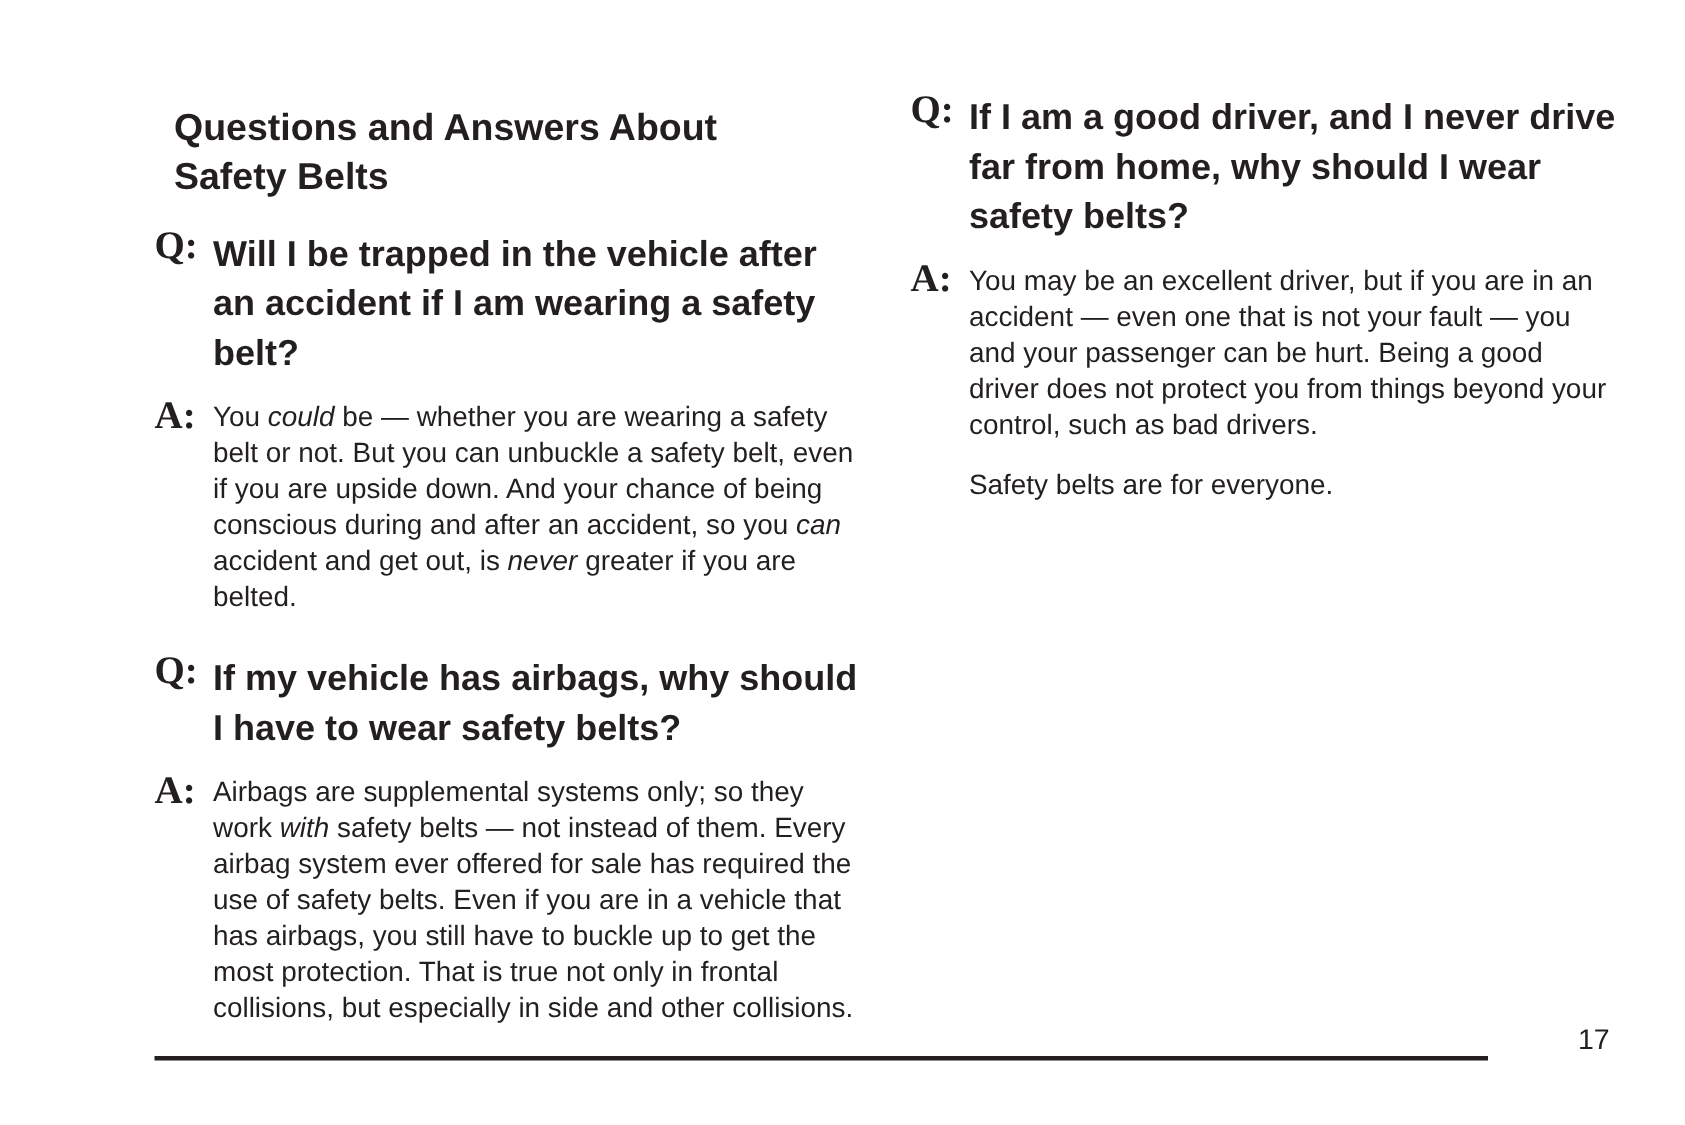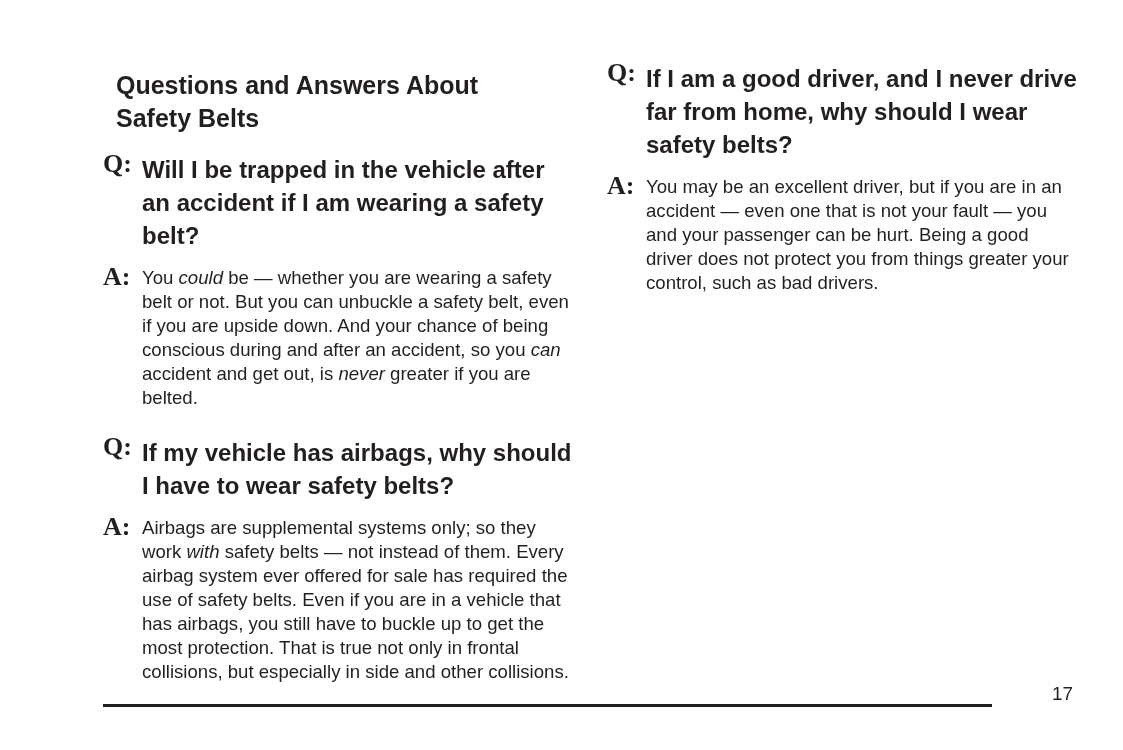--- a/index.html
+++ b/index.html
@@ -120,21 +120,22 @@
 
 <div class="column col-right">
   <div class="qa-block">
     <div class="qa-row">
       <span class="qa-label">Q:</span>
       <div class="question-text">If I am a good driver, and I never drive far from home, why should I wear safety belts?</div>
     </div>
     <div class="gap-qa"></div>
     <div class="qa-row">
       <span class="qa-label">A:</span>
-      <p class="answer-text"><span>You may be an excellent driver, but if you are in an accident — even one that is not your fault — you and your passenger can be hurt. Being a good driver does not protect you from things greater your control, such as bad drivers.</span></p>
+      <p class="answer-text"><span>You may be an excellent driver, but if you are in an accident — even one that is not your fault — you and your passenger can be hurt. Being a good driver does not protect you from things beyond your control, such as bad drivers.</span></p>
     </div>
   </div>
   <div class="gap-para"></div>
   <div class="gap-para"></div>
+  <p class="para">Safety belts are for everyone.</p>
 </div>
 
 <div class="footer-rule"></div>
 <div class="page-number">17</div>
 
 </body></html>

